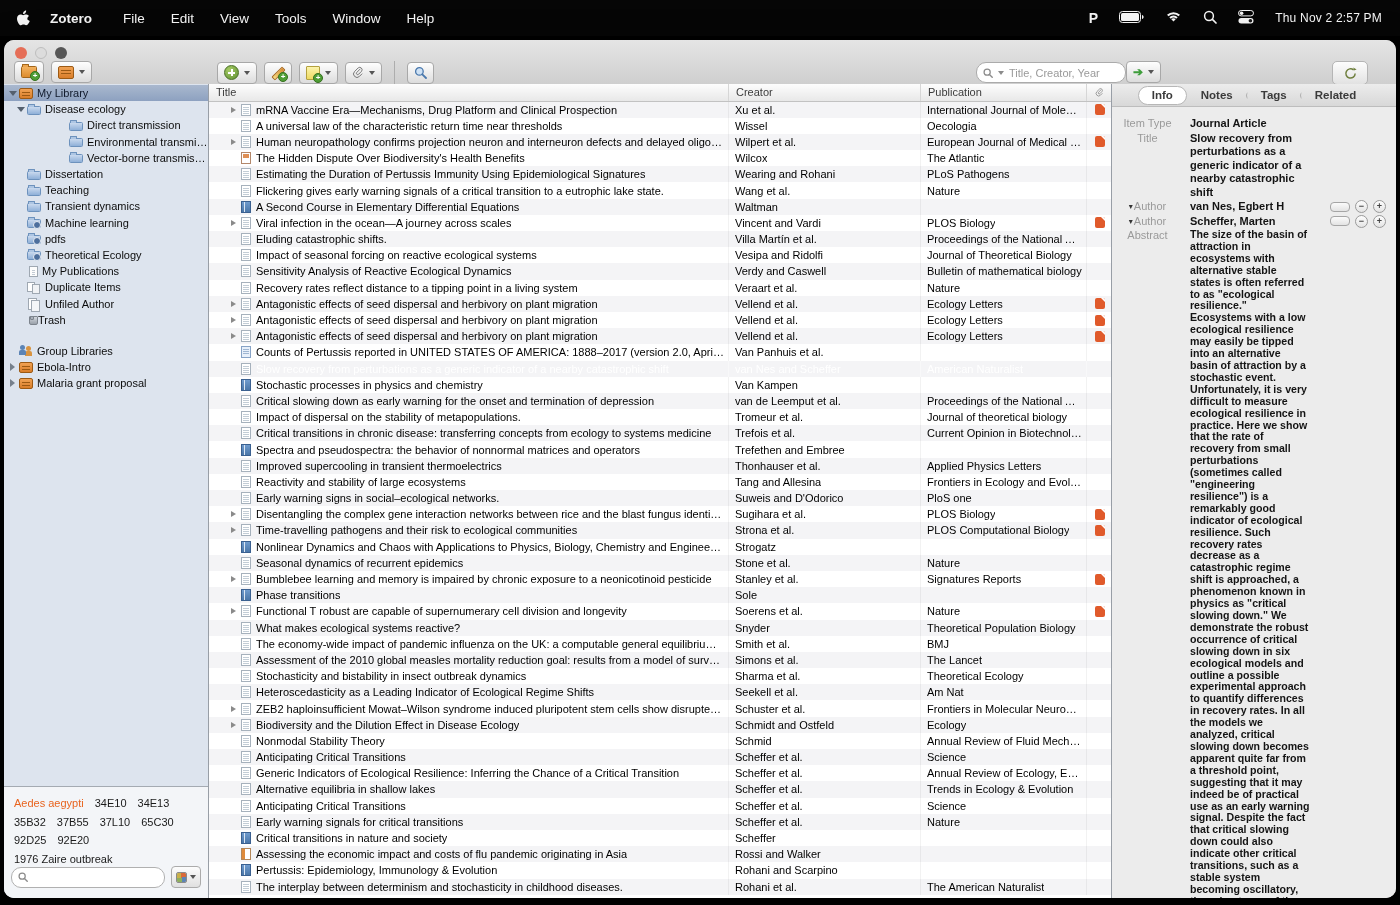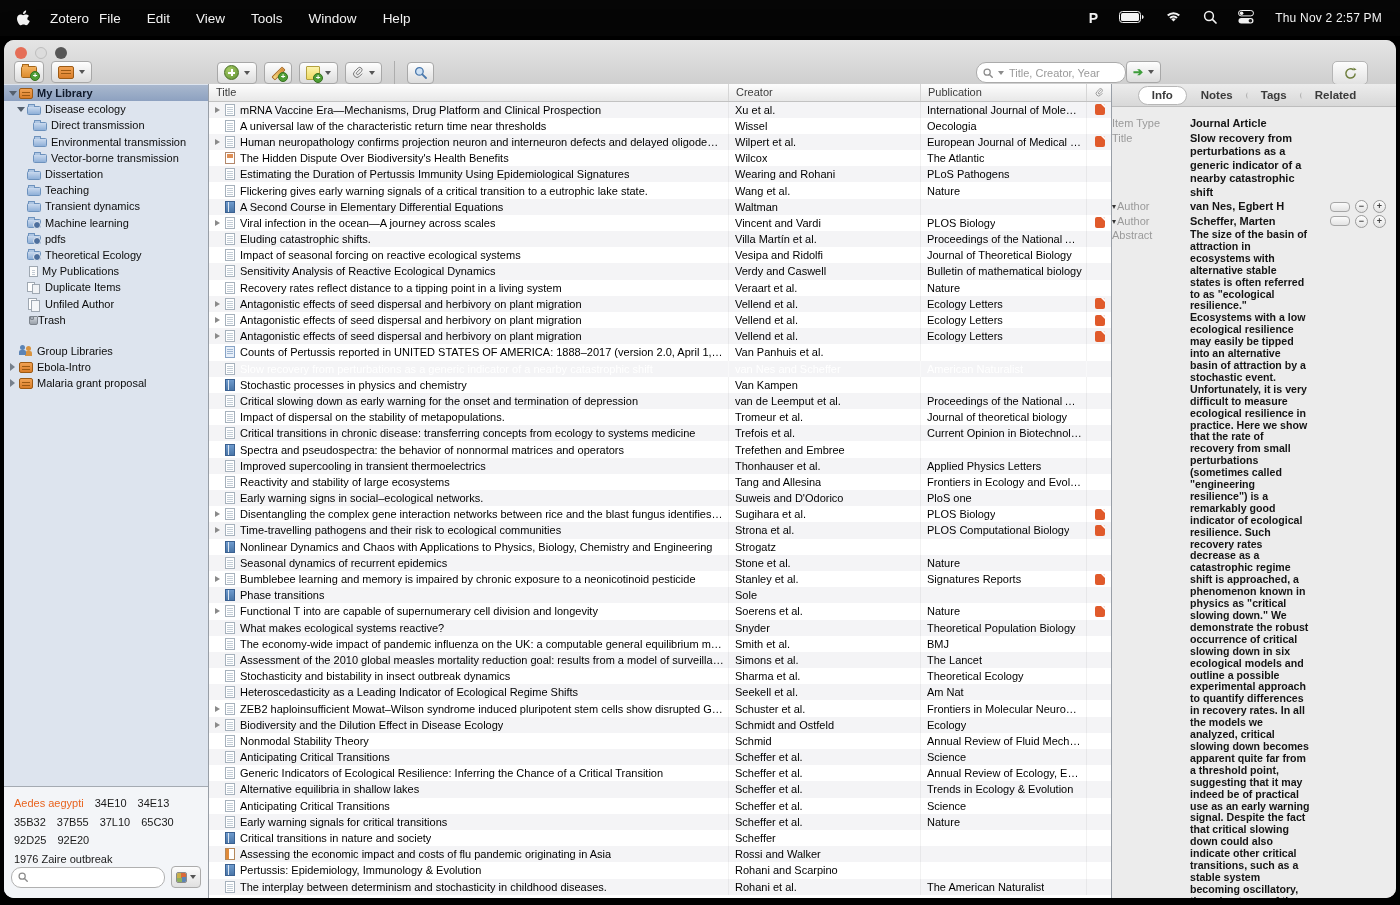--- a/index.html
+++ b/index.html
@@ -3,21 +3,21 @@
 <meta charset="utf-8">
 <style>
   html,body{margin:0;padding:0}
   body{width:1400px;height:905px;background:#000;font-family:"Liberation Sans",sans-serif;overflow:hidden;position:relative;-webkit-font-smoothing:antialiased}
   .hid{visibility:hidden}
 
   
   .menubar{position:absolute;top:0;left:0;right:0;height:36px;background:#060606;display:flex;align-items:center;color:#f5f5f5;font-size:13.5px}
   .mb-left{display:flex;align-items:center;padding-left:16px}
   .mb-apple{margin-right:20px;display:flex}
-  .mb-app{font-weight:normal;margin-right:10px}
+  .mb-app{font-weight:bold;margin-right:31px}
   .mb-item{margin-right:26px}
   .mb-right{margin-left:auto;display:flex;align-items:center;gap:21px;padding-right:18px}
   .mb-p{font-weight:bold;font-size:14px}
   .mb-clock{font-size:12px;letter-spacing:.2px}
 
   
   .window{position:absolute;left:4px;top:40px;width:1392px;height:858px;border-radius:10px;background:#d6d6d6;overflow:hidden;box-shadow:0 0 0 1px rgba(0,0,0,.55), 0 18px 40px rgba(0,0,0,.5)}
   .chrome{height:44px;background:linear-gradient(#e5e5e5,#cfcfcf);border-bottom:1px solid #9d9d9d;position:relative}
   .lights{position:absolute;top:7px;left:11px;display:flex;gap:8px}
   .light{width:12px;height:12px;border-radius:50%;box-sizing:border-box}
@@ -57,22 +57,22 @@
 
   
   .main{position:absolute;top:44px;left:0;right:0;bottom:0;display:flex}
 
   
   .sidebar{width:205px;background:#dde4ee;border-right:1px solid #989ea6;display:flex;flex-direction:column;box-sizing:border-box;flex:none}
   .tree{flex:1;overflow:hidden;padding-top:1px;font-size:11px}
   .srow{height:16.2px;display:flex;align-items:center;padding-left:2px;color:#0c0c0c;white-space:nowrap}
   .srow .lbl{overflow:hidden;text-overflow:ellipsis}
   .lv1{padding-left:10px}
-  .lv2{padding-left:16px}
-  .sel-lib{background:linear-gradient(#a9b8ce,#8da1c0);font-weight:bold;color:#101a2c}
+  .lv2{padding-left:52px}
+  .sel-lib{background:linear-gradient(#a9b8ce,#8da1c0);font-weight:normal;color:#101a2c}
   .sgap{height:15px}
   .arr{width:13px;display:inline-flex;justify-content:center;flex:none}
   .arr-open::before{content:"";border-left:4px solid transparent;border-right:4px solid transparent;border-top:5px solid #55606e}
   .arr-closed::before{content:"";border-top:4px solid transparent;border-bottom:4px solid transparent;border-left:5px solid #76808c}
   .sic{width:14px;height:12px;margin-right:4px;position:relative;flex:none}
   .s-lib{height:11px;background:linear-gradient(#f0a254,#d97e2a);border:1px solid #9c5a14;border-radius:2px;box-sizing:border-box}
   .s-lib::before{content:"";position:absolute;left:2px;right:2px;top:3px;height:1px;background:#9c5a14;box-shadow:0 3px 0 #9c5a14}
   .s-folder{height:9px;margin-top:2px;background:linear-gradient(#c9d9ee,#8fb0d8);border:1px solid #6d92bd;border-radius:1.5px;box-sizing:border-box}
   .s-folder::before{content:"";position:absolute;top:-3px;left:0;width:5px;height:2px;background:#aec6e3;border:1px solid #6d92bd;border-bottom:none;border-radius:1px 1px 0 0}
   .s-search::after{content:"";position:absolute;right:-1px;bottom:-2px;width:6px;height:6px;border-radius:50%;background:#4d6f9d;border:1px solid #e9eef5}
@@ -102,21 +102,21 @@
   .middle{width:903px;background:#fff;border-right:1px solid #989ea6;display:flex;flex-direction:column;box-sizing:border-box;flex:none}
   .thead{height:16.5px;flex:none;background:linear-gradient(#fdfdfd,#e8e8e8);border-bottom:1px solid #c2c2c2;display:grid;grid-template-columns:520px 192px 166px 25px;font-size:11px;color:#3c3c3c}
   .th{padding:0 4px 0 7px;border-right:1px solid #d6d6d6;display:flex;align-items:center;overflow:hidden}
   .th:last-child{border-right:none;justify-content:center;padding:0}
   .rows{flex:1;overflow:hidden}
   .trow{height:16.2px;display:grid;grid-template-columns:520px 192px 166px 25px;font-size:11px;align-items:stretch;color:#000}
   .rows > div.trow:nth-of-type(odd){background:#f4f4f6}
   .trow.sel{background:#2a65d9;color:#fff}
   .tcell{overflow:hidden;display:flex;align-items:center;padding:0 4px 0 6px;border-right:1px solid rgba(0,0,0,.05);min-width:0}
   .trow.sel .tcell{border-right:1px solid rgba(255,255,255,.35)}
-  .c-title{padding-left:3px}
+  .c-title{padding-left:19px}
   .ttext{overflow:hidden;text-overflow:ellipsis;white-space:nowrap}
   .texp{width:11px;flex:none;display:inline-flex;justify-content:center}
   .texp::before{content:"";border-top:3.5px solid transparent;border-bottom:3.5px solid transparent;border-left:5px solid #8a8a8a}
   .iic{width:10px;height:12px;margin:0 5px 0 2px;flex:none;position:relative;box-sizing:border-box}
   .i-a{background:#fff;border:1px solid #a6b1bc}
   .i-a::before{content:"";position:absolute;left:1px;right:1px;top:2px;height:1px;background:#c3cdd6;box-shadow:0 2px 0 #c3cdd6,0 4px 0 #c3cdd6,0 6px 0 #c3cdd6}
   .i-b{background:linear-gradient(#6f9bcd,#4a76a8);border:1px solid #3a6090}
   .i-b::before{content:"";position:absolute;left:1.5px;top:0;bottom:0;width:1.5px;background:#dde7f3}
   .i-m{background:#fff;border:1px solid #b3876a}
   .i-m::before{content:"";position:absolute;left:1px;right:1px;top:1px;height:4px;background:#df8f55}
@@ -130,21 +130,21 @@
   .clip{display:inline-flex}
 
   
   .rightpane{flex:1;background:#ececec;display:flex;flex-direction:column;min-width:0}
   .tabbar{height:22px;flex:none;background:linear-gradient(#ececec,#d8d8d8);border-bottom:1px solid #bdbdbd;display:flex;align-items:center;justify-content:center;font-size:11.5px;font-weight:bold;color:#3a3a3a}
   .tab{padding:2px 13px;border-radius:10px;border:1px solid transparent;line-height:13px}
   .tab:not(.active)+.tab:not(.active){box-shadow:-7px 0 0 -6px #b2b2b2}
   .tab.active{background:#fff;border:1px solid #b7b7b7}
   .fields{flex:1;padding:10px 8px 0 0;overflow:hidden}
   .f-row{display:flex;align-items:flex-start;font-size:11px;line-height:13.5px;margin-bottom:1px}
-  .f-lbl{width:78px;flex:none;text-align:left;color:#9a9a9a;padding-right:7px;white-space:nowrap;box-sizing:border-box}
+  .f-lbl{width:78px;flex:none;text-align:center;color:#9a9a9a;padding-right:7px;white-space:nowrap;box-sizing:border-box}
   .tw{display:inline-block;margin-right:1px;color:#333;font-size:8px;vertical-align:1px}
   .tw::before{content:"▾"}
   .f-val{flex:1;color:#141414;font-weight:bold;min-width:0;overflow-wrap:break-word}
   .f-abs .f-val{font-weight:bold;font-size:10.6px;line-height:11.9px}
   .f-extra{color:#8b8b8b;padding:0 10px 0 6px;flex:none;font-weight:normal}
   .f-ctl{display:flex;align-items:center;gap:5px;margin-left:4px;flex:none;padding-right:2px}
   .oval{width:18px;height:8px;border:1px solid #a5a5a5;border-radius:4px;background:linear-gradient(#fbfbfb,#e3e3e3)}
   .cbtn{width:11px;height:11px;border:1px solid #9a9a9a;border-radius:50%;background:linear-gradient(#fdfdfd,#e4e4e4);display:flex;align-items:center;justify-content:center;font-size:9px;color:#444;line-height:1;font-weight:bold}
   .c-min::before{content:"−"}
   .c-plus::before{content:"+"}
@@ -952,21 +952,21 @@
             </div>
             <div class="tcell c-att">
               <span class="pdfic hid"></span>
             </div>
           </div>
 
           <div class="trow">
             <div class="tcell c-title">
               <span class="texp"></span>
               <span class="iic i-a"></span>
-              <span class="ttext">Functional T into are capable of supernumerary cell division and longevity</span>
+              <span class="ttext">Functional T robust are capable of supernumerary cell division and longevity</span>
             </div>
             <div class="tcell">
               <span class="ttext">Soerens et al.</span>
             </div>
             <div class="tcell">
               <span class="ttext">Nature</span>
             </div>
             <div class="tcell c-att">
               <span class="pdfic"></span>
             </div>

